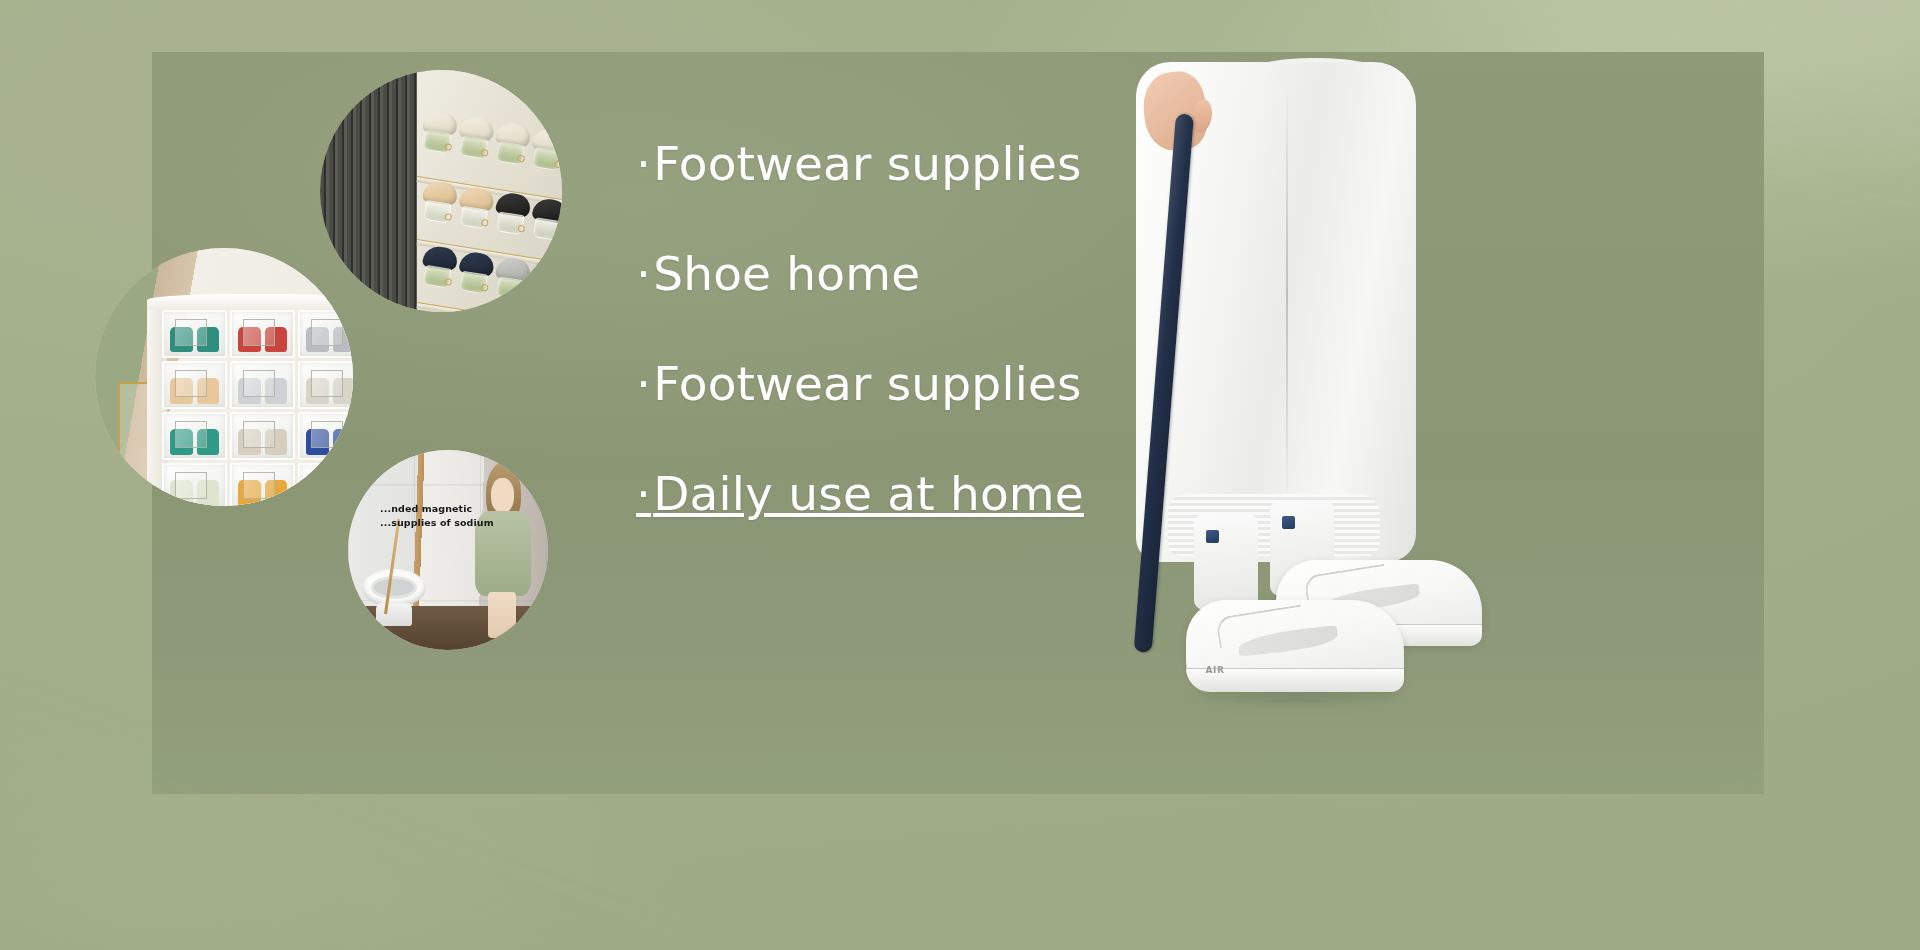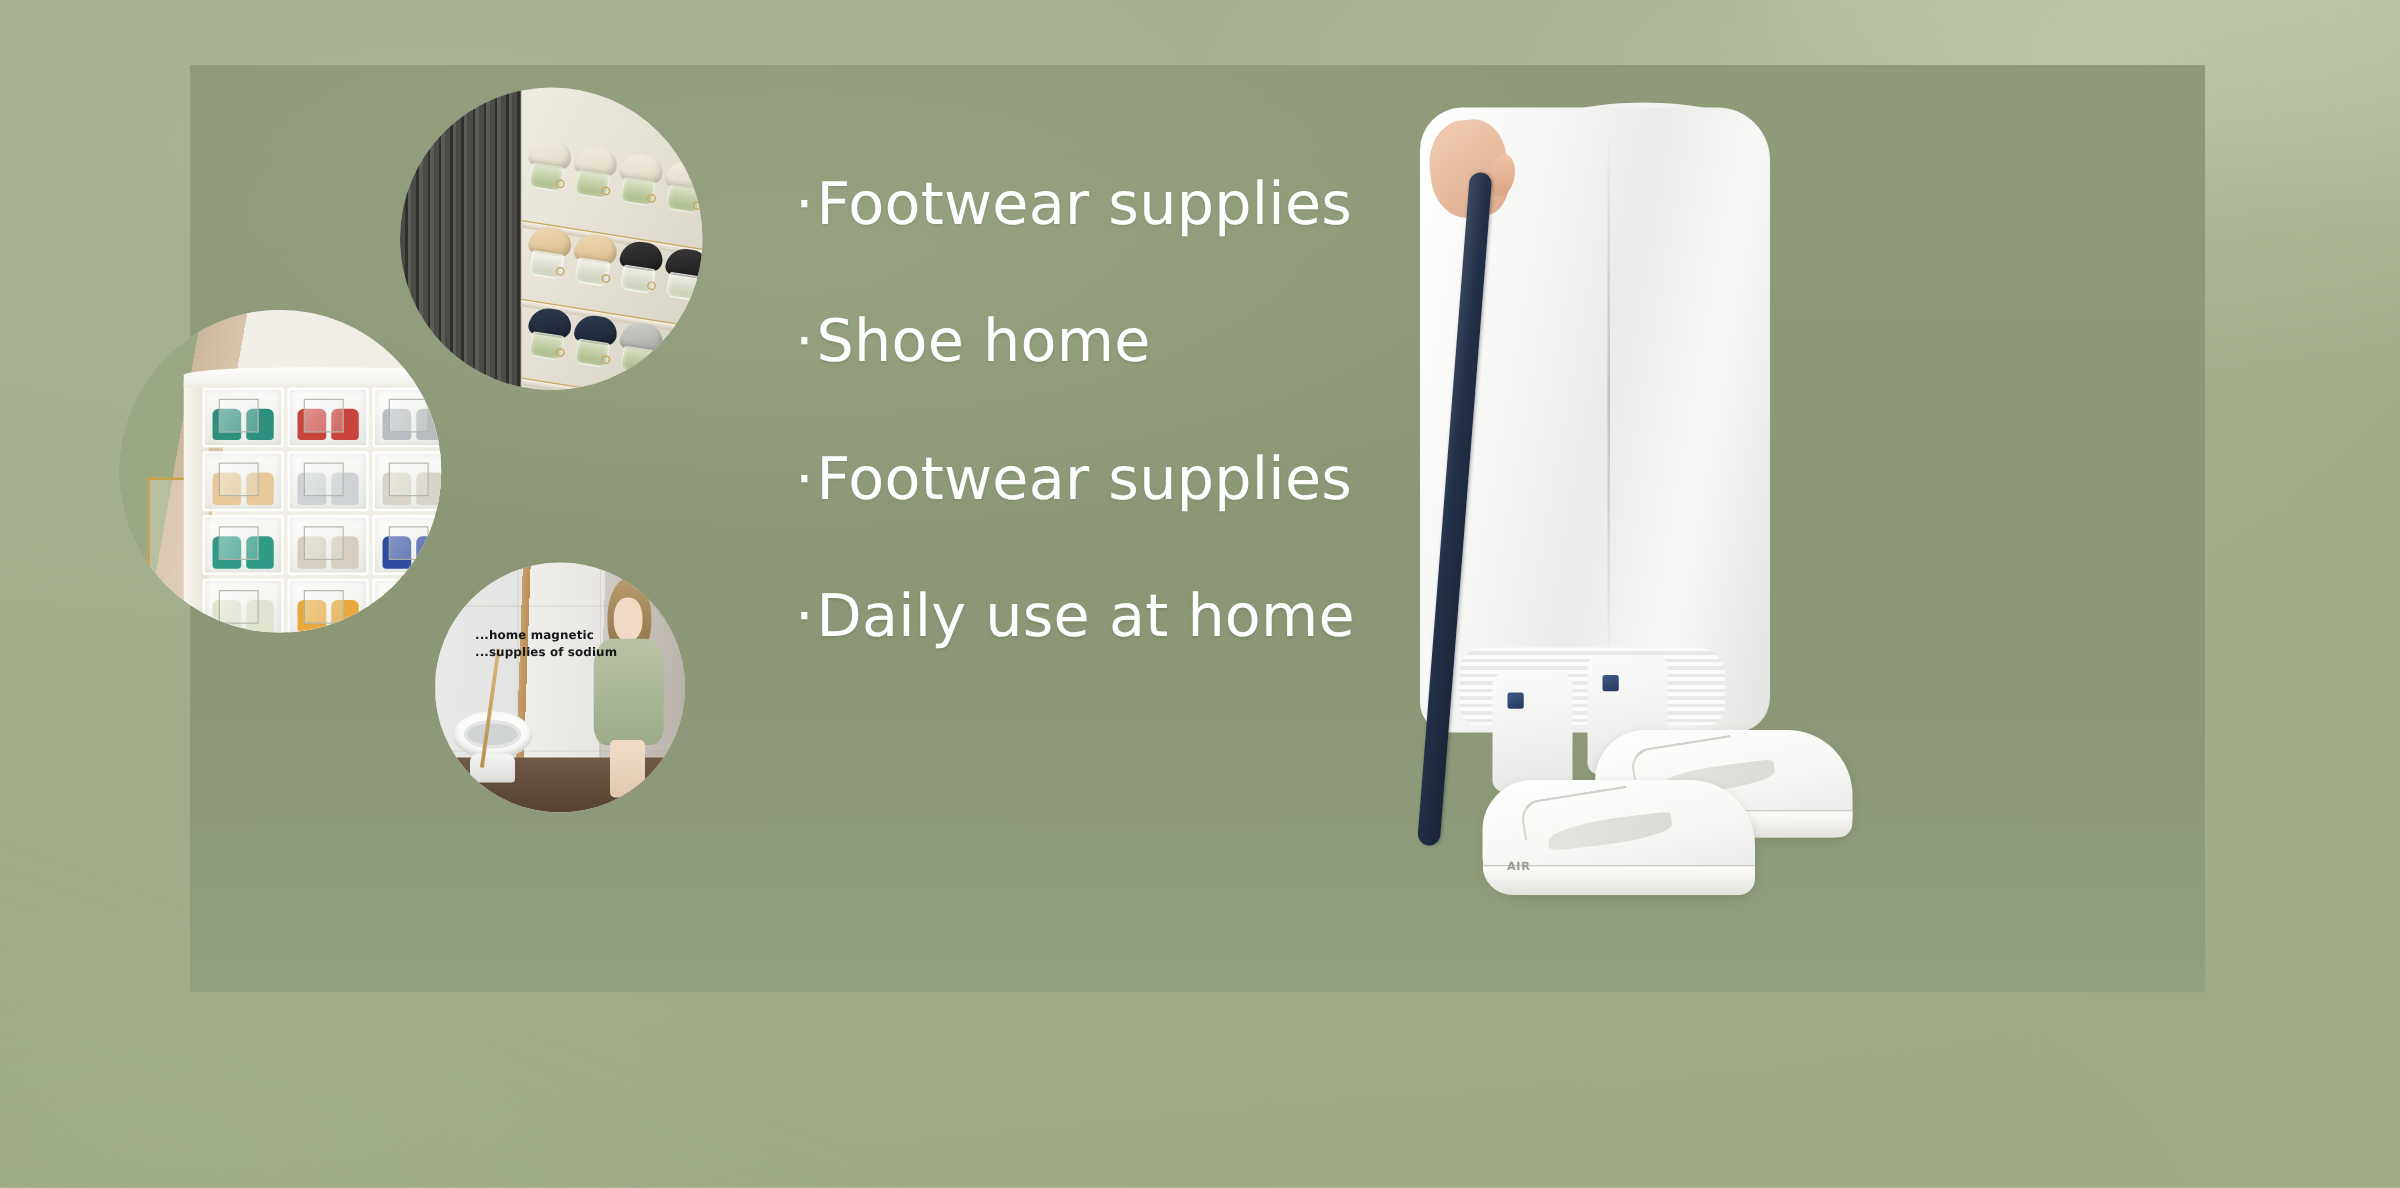--- a/index.html
+++ b/index.html
@@ -69,21 +69,21 @@
     display:block;
     color:#ffffff;
     font-size:47px;
     line-height:1;
     font-weight:400;
     letter-spacing:.2px;
     white-space:nowrap;
     margin-bottom:63px;
     text-shadow:0 1px 2px rgba(60,72,46,.18);
   }
-  .feature-item:last-child { margin-bottom:4px; }
+  .feature-item:last-child { margin-bottom:4px;text-decoration:underline; }
   .feature-dot { margin-right:2px; }
 
   
   .photo-circle {
     position:absolute;
     border-radius:50%;
     overflow:hidden;
     background:#cfcbbf;
   }
 
@@ -237,21 +237,21 @@
     position:absolute; left:30%; top:74%; width:40%; height:26%;
     background:linear-gradient(180deg,#f0dcc6,#e2caaf); border-radius:4px;
   }
   .bath-caption {
     position:absolute; left:16%; top:26%; width:96%;
     color:#16181a; font-size:9.5px; font-weight:700; line-height:1.45;
     letter-spacing:.1px;
   }
 
   
-  #model { position:absolute; left:1090px; top:86px; width:430px; height:640px; }
+  #model { position:absolute; left:1090px; top:62px; width:430px; height:640px; }
   .leg-block {
     position:absolute; left:46px; top:0; width:280px; height:500px;
     background:linear-gradient(100deg,#ffffff 0%,#f6f6f4 28%,#ebebe9 52%,#f7f7f5 74%,#e3e3e1 100%);
     border-radius:34px 42px 28px 24px;
   }
   .leg-seam {
     position:absolute; left:150px; top:18px; width:2px; height:430px;
     background:linear-gradient(180deg, rgba(198,198,196,0), rgba(186,186,184,.9), rgba(198,198,196,0));
   }
   .cuff {
@@ -530,21 +530,21 @@
     <div class="brush-pole"></div>
 
     <div class="woman">
       <span class="hair"></span>
       <span class="face"></span>
       <span class="dress"></span>
       <span class="legs"></span>
     </div>
 
     <div class="bath-caption">
-      <div>...home magnetic</div>
+      <div>...nded magnetic</div>
       <div>...supplies of sodium</div>
     </div>
   </div>
 
   <div id="feature-list">
     <div class="feature-item">
       <span class="feature-dot">·</span><span>Footwear supplies</span>
     </div>
     <div class="feature-item">
       <span class="feature-dot">·</span><span>Shoe home</span>

